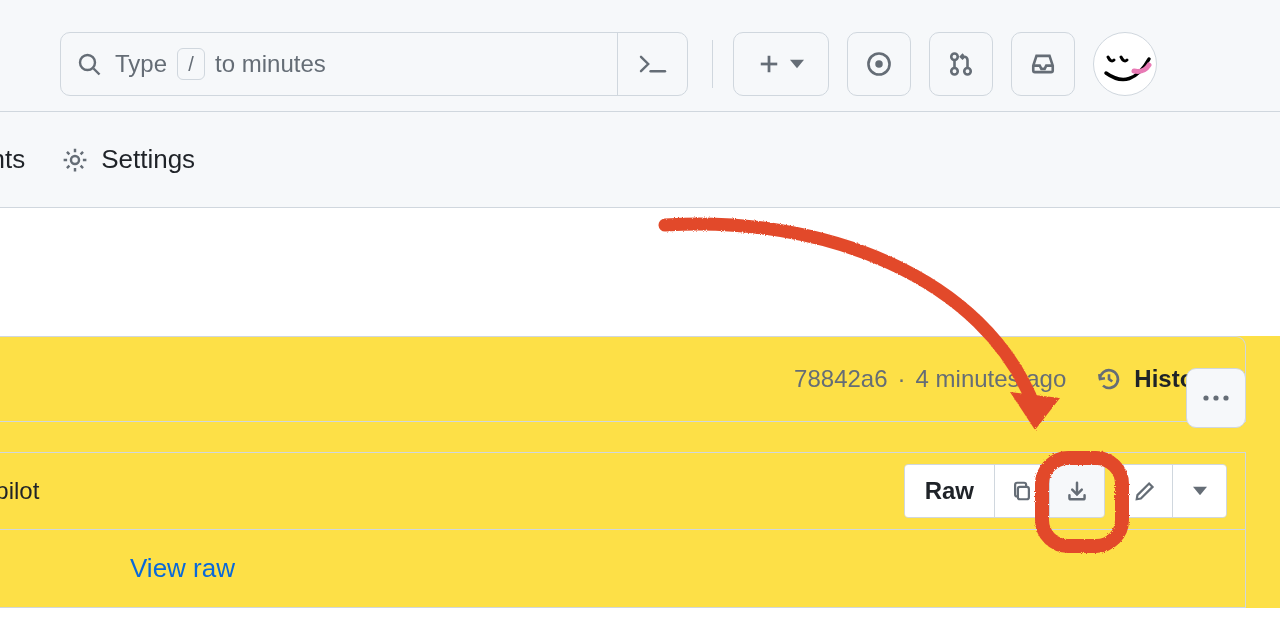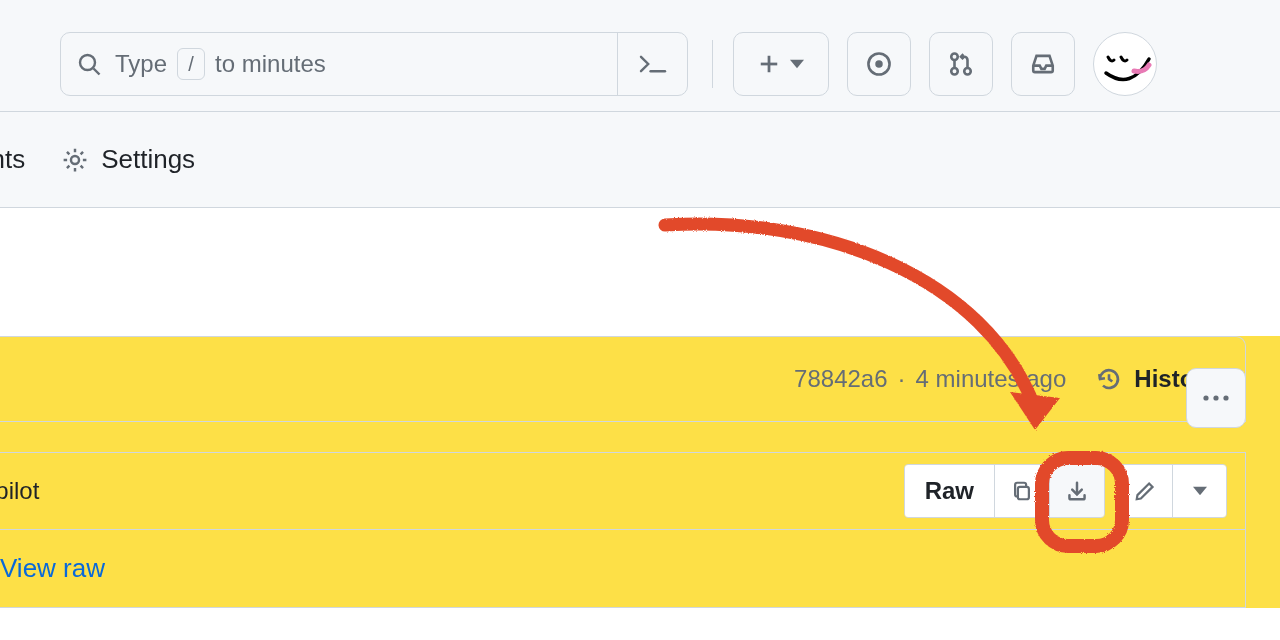--- a/index.html
+++ b/index.html
@@ -209,20 +209,21 @@
   .btn-group .seg.text { font-weight:600; color:#1f2328; padding: 0 20px;}
   .btn-group .seg.download { background:#f6f8fa; }
 
   .viewraw-row {
     height: 78px;
     border-bottom: 1px solid #d0d7de;
     border-right: 1px solid #d0d7de;
     margin-right: 34px;
     display: flex;
     align-items: center;
+    padding-left: 130px;
     font-size: 26px;
   }
   .viewraw-row a {
     color: #0969da;
     text-decoration: none;
   }
 
   
   .annotation {
     position: absolute;

